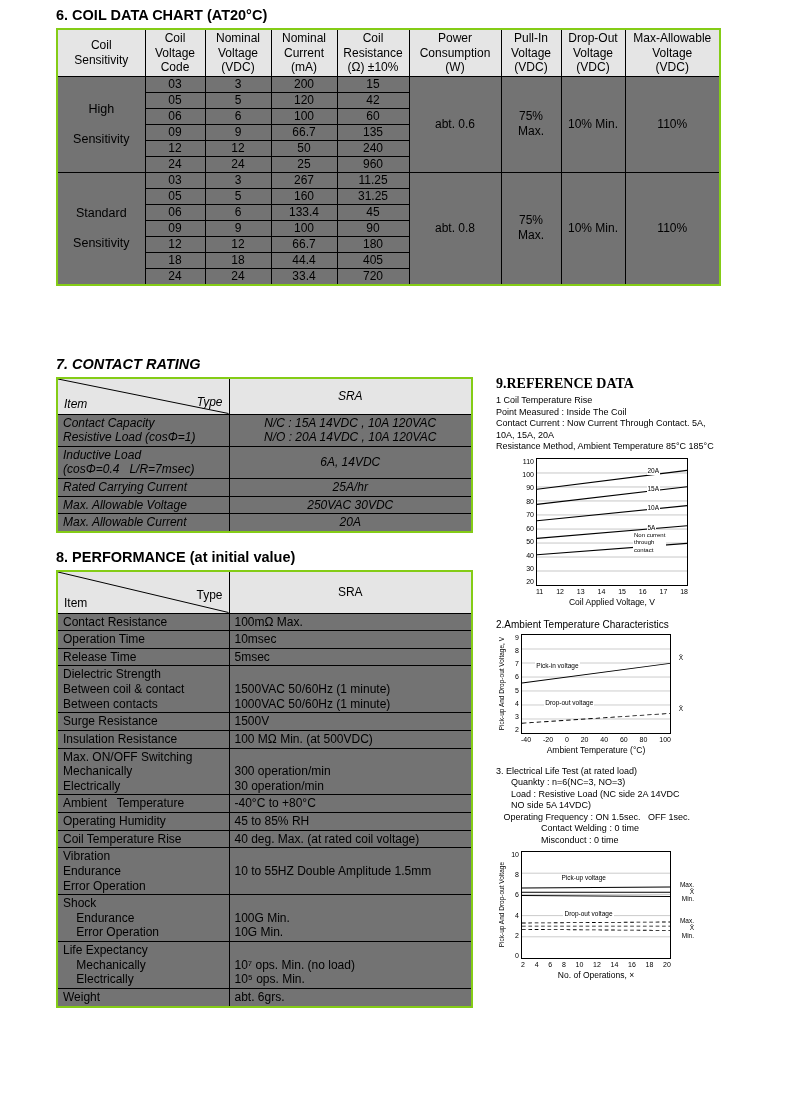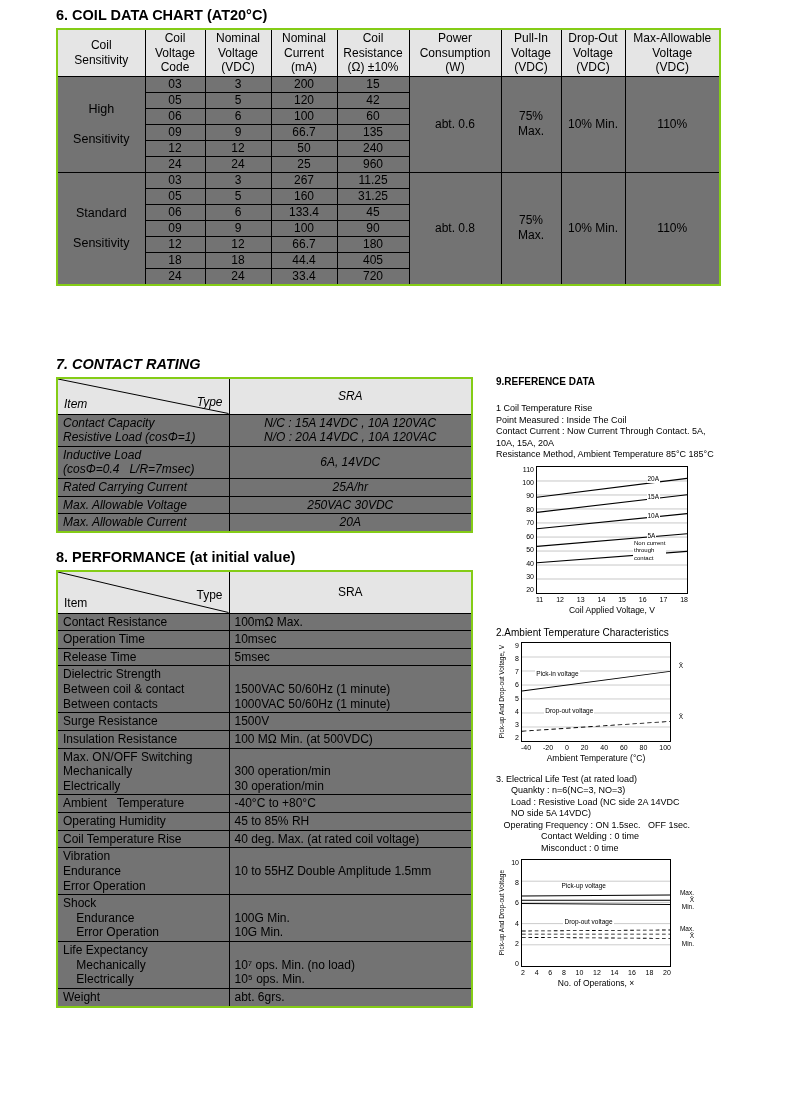--- a/index.html
+++ b/index.html
@@ -342,21 +342,21 @@
 
         <tr>
           <td class="item pre">Weight</td>
           <td class="val-left pre">abt. 6grs.</td>
         </tr>
       </tbody>
   </table>
 </div>
 
 <div class="sec" style="left:496px; top:376px; width:300px;">
-  <div class="sec-title" style="font-size:10px; margin-bottom:16px;">9.REFERENCE DATA</div>
+  <div class="sec-title" style="font-size:14px; margin-bottom:3px;font-family:Liberation Serif, serif;">9.REFERENCE DATA</div>
 
   <div>
 
   <div class="txt-line">1 Coil Temperature Rise</div>
       <div class="txt-line">Point Measured : Inside The Coil</div>
       <div class="txt-line">Contact Current : Now Current Through Contact. 5A,</div>
       <div class="txt-line">10A, 15A, 20A</div>
       <div class="txt-line">Resistance Method, Ambient Temperature 85°C 185°C</div>
     </div>
 

